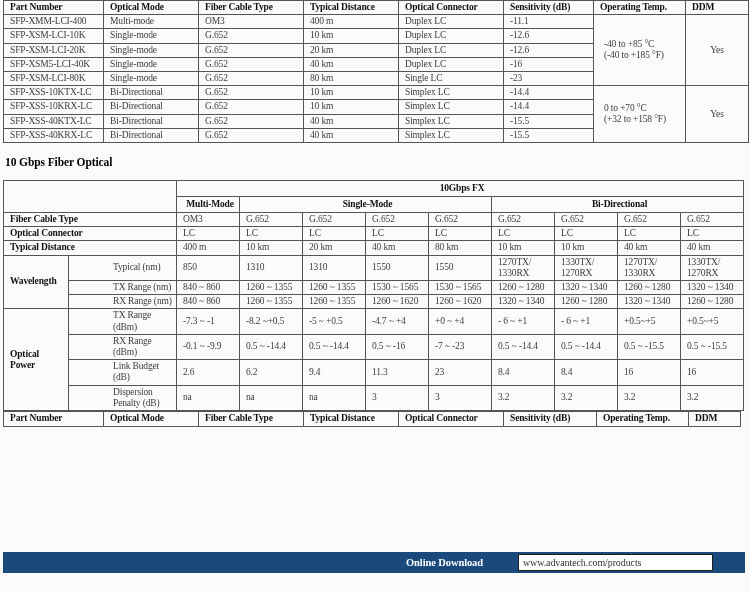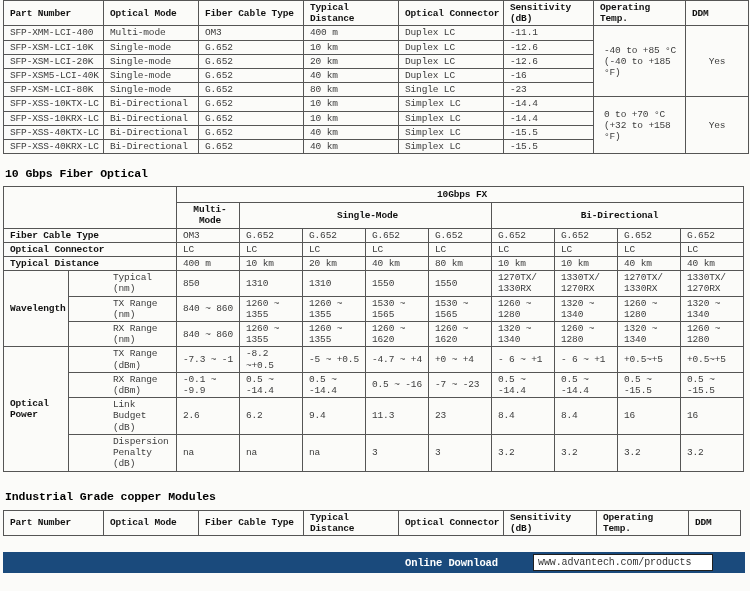--- a/index.html
+++ b/index.html
@@ -2,21 +2,21 @@
 <html><head>
 <meta charset="utf-8">
 <style>
   * { box-sizing: border-box; margin: 0; padding: 0; }
   html,body { background:#e8e8e6; }
   .page {
     position: relative;
     width: 750px;
     height: 591px;
     background: #fbfbf9;
-    font-family: Liberation Mono, monospace;
+    font-family: Liberation Serif, serif;
     color: #3a3a3a;
     overflow: hidden;
     margin: 0 auto;
   }
   .content { padding: 0 0 0 3px; }
 
   table {
     border-collapse: collapse;
     table-layout: fixed;
     font-size: 9.5px;
@@ -50,21 +50,21 @@
   .tengig th.rowlabel { }
   .tengig th.sublabel { font-weight: normal; color: #3c3c3c; padding-left: 44px; }
   .tengig td.corner { border-bottom: 1px solid #555; }
 
   .sec-title {
     font-size: 11.5px;
     font-weight: bold;
     color: #000;
     letter-spacing: -0.1px;
   }
-  .sec-title.t1 { margin: 13px 0 6px 2px; }
+  .sec-title.t1 { margin: 13px 0 12px 2px; }
   .sec-title.t2 { margin: 18px 0 7px 2px; }
 
   .footer-bar {
     position: absolute;
     left: 3px;
     top: 552px;
     width: 742px;
     height: 21px;
     display: flex;
     align-items: center;
@@ -76,21 +76,21 @@
     color: #fff;
     font-size: 10.5px;
     font-weight: bold;
     margin-right: 7px;
     letter-spacing: -0.1px;
   }
   .footer-url {
     background: #fff;
     color: #333;
     border: 1px solid #1f1f1f;
-    width: 180px;
+    width: 195px;
     height: 17px;
     font-size: 10px;
     line-height: 15px;
     padding: 0 4px;
     letter-spacing: -0.1px;
   }
 </style>
 </head>
 <body>
 
@@ -352,21 +352,20 @@
             <td>3</td>
             <td>3</td>
             <td>3.2</td>
             <td>3.2</td>
             <td>3.2</td>
             <td>3.2</td>
           </tr>
         </tbody>
     </table>
 
-    <h2 class="sec-title t2">Industrial Grade copper Modules</h2>
 
     <table class="copper" style="width:737px">
       <colgroup>
           <col style="width: 100px;">
           <col style="width: 95px;">
           <col style="width: 105px;">
           <col style="width: 95px;">
           <col style="width: 105px;">
           <col style="width: 93px;">
           <col style="width: 92px;">

